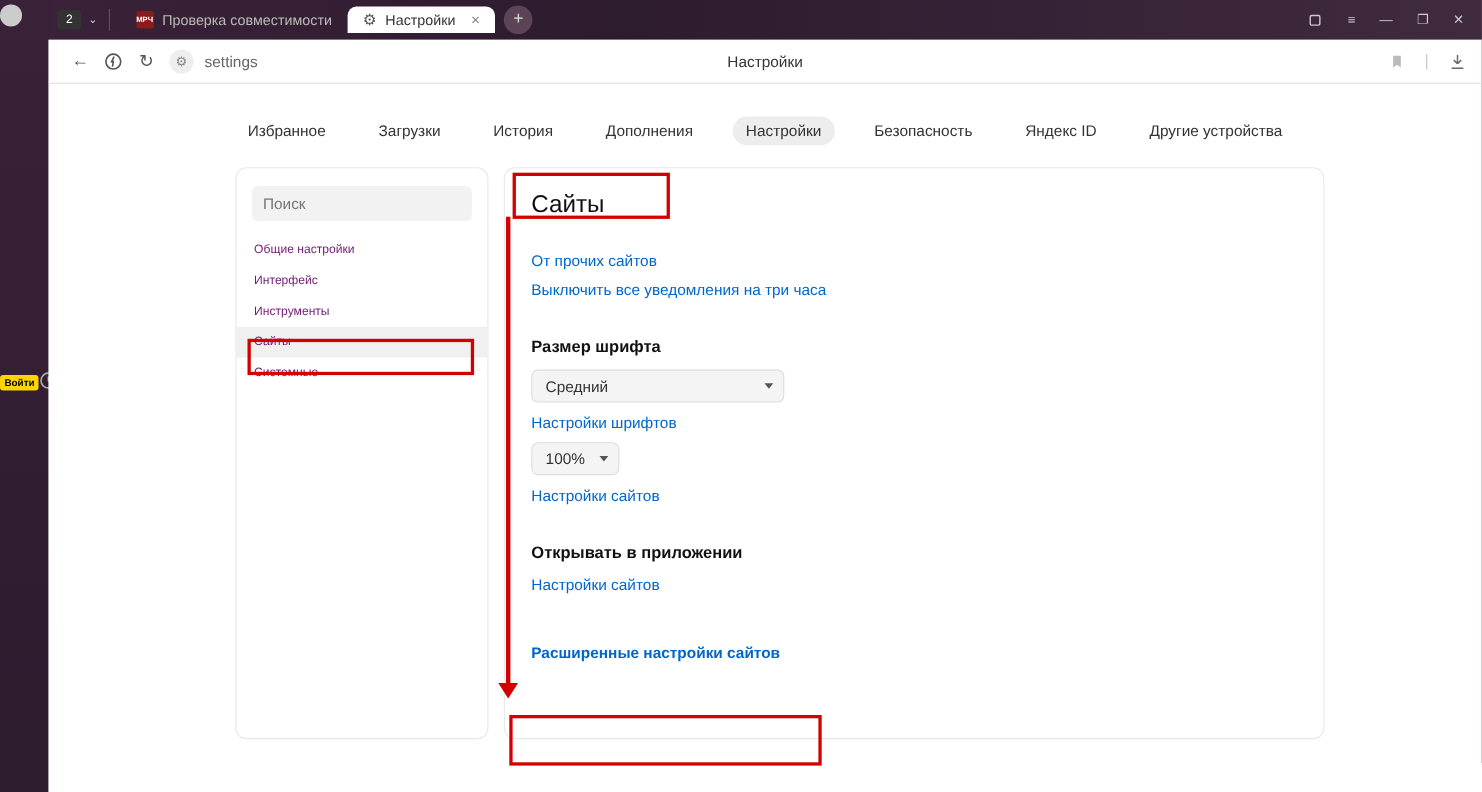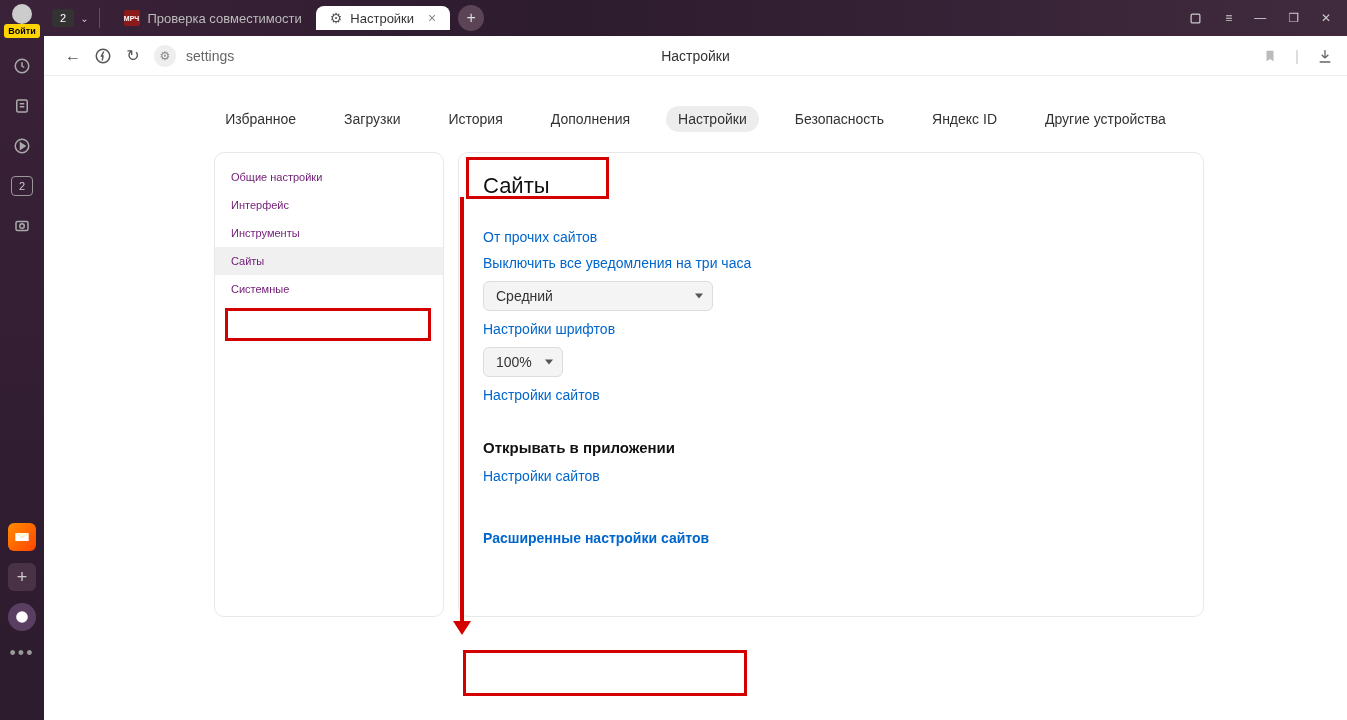--- a/index.html
+++ b/index.html
@@ -1,19 +1,19 @@
 <!DOCTYPE html>
 <html><head>
 <meta charset="utf-8">
 <style>
 * { margin: 0; padding: 0; box-sizing: border-box; font-family: Arial, Helvetica, sans-serif; }
 body { width: 1347px; height: 720px; overflow: hidden; background: #2d1b2e; }
 
 
-.left-strip { position: absolute; left: 0; top: 0; width: 44px; height: 672px; background: linear-gradient(180deg, #3a2238 0%, #2d1b2e 100%); display: flex; flex-direction: column; align-items: center; padding-top: 4px; }
+.left-strip { position: absolute; left: 0; top: 0; width: 44px; height: 672px; background: linear-gradient(180deg, #3a2238 0%, #2d1b2e 100%); display: flex; flex-direction: row; align-items: center; padding-top: 4px; }
 .left-strip .login-badge { background: #ffd400; color: #000; font-size: 9px; font-weight: bold; padding: 2px 4px; border-radius: 3px; margin-top: 20px; }
 .left-strip .avatar-icon { width: 20px; height: 20px; border-radius: 50%; background: #ccc; margin-top: 0px; position:absolute; top:4px;}
 .left-strip .icon { width: 24px; height: 24px; margin-top: 16px; display:flex; align-items:center; justify-content:center; color:#ccc; font-size:14px;}
 .left-strip .badge-square { width: 22px; height: 20px; border: 1.5px solid #999; border-radius: 4px; display: flex; align-items: center; justify-content: center; color: #ccc; font-size: 11px; }
 .left-strip .spacer { flex: 1; }
 .left-strip .mail-icon { width: 28px; height: 28px; background: linear-gradient(135deg, #ff8c00, #ff4500); border-radius: 6px; display:flex; align-items:center; justify-content:center; margin-bottom: 12px;}
 .left-strip .plus-icon { width: 28px; height: 28px; background: #4a3246; border-radius: 6px; display:flex; align-items:center; justify-content:center; color:#ccc; font-size:18px; margin-bottom:12px;}
 .left-strip .alice-icon { width: 28px; height: 28px; border-radius: 50%; background: #5b3f63; display:flex; align-items:center; justify-content:center; margin-bottom:12px;}
 .left-strip .more-dots { color:#999; font-size:18px; letter-spacing:2px; margin-bottom:8px;}
 
@@ -183,32 +183,34 @@
     <span class="nav-item">История</span>
     <span class="nav-item">Дополнения</span>
     <span class="nav-item active">Настройки</span>
     <span class="nav-item">Безопасность</span>
     <span class="nav-item">Яндекс ID</span>
     <span class="nav-item">Другие устройства</span>
   </div>
 
   <div class="settings-wrap">
     <div class="side-panel">
+      <div class="search-box"><input placeholder="Поиск" style=""></div>
       <div class="side-item">Общие настройки</div>
       <div class="side-item">Интерфейс</div>
       <div class="side-item">Инструменты</div>
       <div class="side-item active">Сайты</div>
       <div class="side-item">Системные</div>
     </div>
 
     <div class="main-panel">
       <h2>Сайты</h2>
       <a class="link">От прочих сайтов</a>
       <a class="link">Выключить все уведомления на три часа</a>
 
+      <div class="section-label">Размер шрифта</div>
       <div class="select-wrap"><select class="select-box" style="width:230px"><option>Средний</option></select></div>
       <a class="link">Настройки шрифтов</a>
 
       <div class="select-wrap"><select class="select-box"><option>100%</option></select></div>
       <a class="link">Настройки сайтов</a>
 
       <div class="section-label">Открывать в приложении</div>
       <a class="link" style="margin-top:4px">Настройки сайтов</a>
 
       <a class="link bold" style="margin-top:46px">Расширенные настройки сайтов</a>

